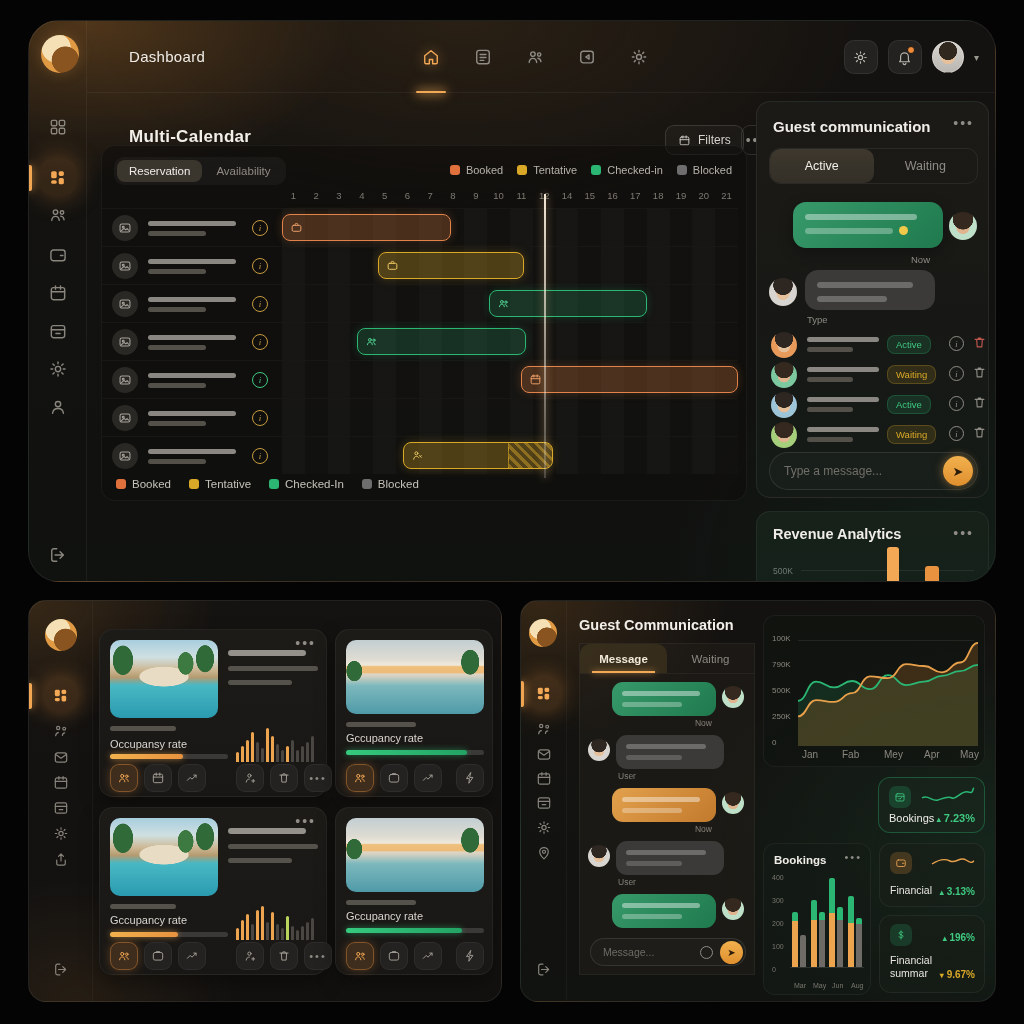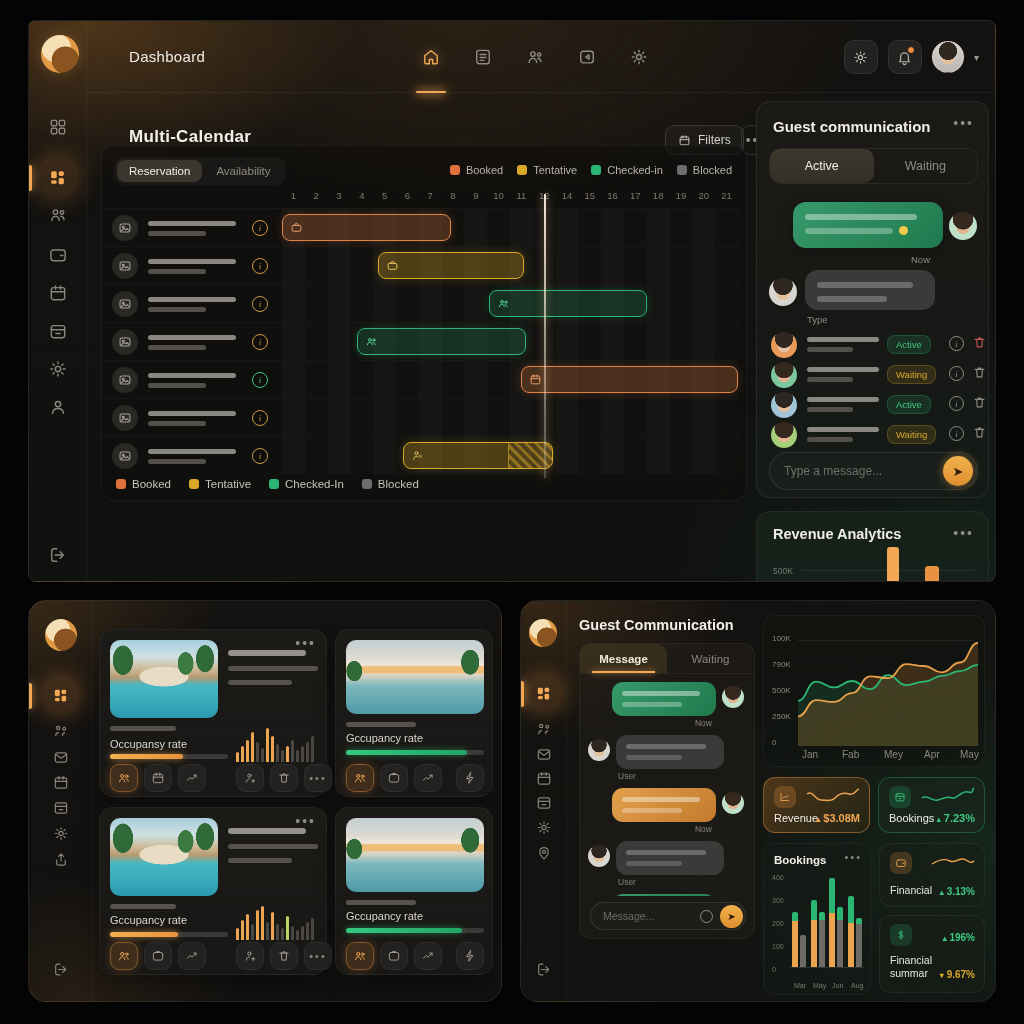--- a/index.html
+++ b/index.html
@@ -7,21 +7,21 @@
     font-family:"Liberation Sans", sans-serif; color:#e8e5df; }
   .stage { position:relative; width:1024px; height:1024px; background:#040404; }
   .screen { position:absolute; border:1px solid rgba(255,255,255,.07); overflow:hidden; }
 
   
   .ic { stroke:currentColor; fill:none; stroke-width:1.7; stroke-linecap:round; stroke-linejoin:round; display:block; }
   .gi svg { stroke:currentColor; fill:none; stroke-width:1.8; stroke-linecap:round; stroke-linejoin:round; width:100%; height:100%; display:block; }
   .dots { color:#8f8c85; font-size:14px; letter-spacing:2px; line-height:10px; }
 
   
-  .screen-top { left:28px; top:20px; width:968px; height:562px; border-radius:8px;
+  .screen-top { left:28px; top:20px; width:968px; height:562px; border-radius:31px;
     background:
       radial-gradient(430px 260px at 6% 0%, rgba(126,82,34,.55), transparent 62%),
       radial-gradient(620px 300px at 45% 0%, rgba(86,60,28,.33), transparent 65%),
       radial-gradient(520px 420px at 100% 100%, rgba(24,64,44,.28), transparent 62%),
       linear-gradient(#141210,#101210); }
   .st-sidebar { position:absolute; left:0; top:0; bottom:0; width:58px; border-right:1px solid rgba(255,255,255,.05); }
   .logo { position:absolute; left:12px; top:14px; width:38px; height:38px; border-radius:50%;
     background: radial-gradient(circle at 64% 66%, #8a5420 0 38%, transparent 40%),
                 radial-gradient(circle at 40% 34%, #f4e0b4 0 42%, #e09a44 44% 100%);
     box-shadow:0 0 14px rgba(230,160,80,.25); }
@@ -194,21 +194,21 @@
   .prog .fo { background:linear-gradient(90deg,#f2b14e,#e8923f); box-shadow:0 0 6px rgba(240,170,80,.6); }
   .prog .fg { background:linear-gradient(90deg,#35c97e,#23a364); box-shadow:0 0 6px rgba(50,200,125,.5); }
   .mini-chart { position:absolute; display:flex; align-items:flex-end; gap:2px; }
   .mini-chart i { width:3px; border-radius:2px 2px 0 0; display:block; }
   .act-btn { position:absolute; width:28px; height:28px; border-radius:9px; background:#242220; border:1px solid rgba(255,255,255,.05);
     display:flex; align-items:center; justify-content:center; color:#a09c94; }
   .act-btn svg { width:14px; height:14px; }
   .act-btn.hl { background:rgba(232,146,63,.18); border-color:rgba(232,146,63,.4); color:#f2a854; box-shadow:0 0 10px rgba(232,146,63,.3); }
 
   .br-title { position:absolute; left:58px; top:16px; font-size:14.5px; font-weight:bold; color:#f2efe9; }
-  .chat-card { position:absolute; left:58px; top:42px; width:176px; height:296px; border-radius:12px;
+  .chat-card { position:absolute; left:58px; top:42px; width:176px; height:332px; border-radius:0;
     background:rgba(34,31,26,.55); border:1px solid rgba(255,255,255,.05); }
   .chat-tabs { position:absolute; left:0; top:0; width:100%; height:30px; display:flex; border-bottom:1px solid rgba(255,255,255,.05); }
   .chat-tab { flex:1; display:flex; align-items:center; justify-content:center; font-size:11.5px; color:#8b8880; position:relative; }
   .chat-tab.on { background:rgba(82,66,36,.45); color:#f2e9d8; font-weight:bold; border-radius:10px 10px 0 0; }
   .chat-tab.on::after { content:""; position:absolute; bottom:0; left:12px; right:12px; height:2px; background:#f2a854; box-shadow:0 0 6px rgba(242,168,84,.8); }
   .chat-msgs { position:absolute; left:0; top:30px; width:100%; bottom:42px; padding:8px 8px 0 8px; overflow:hidden; }
   .cm { position:relative; margin-bottom:9px; height:44px; }
   .cm .bub { position:absolute; top:0; height:34px; border-radius:11px; }
   .cm .av { position:absolute; width:22px; height:22px; border-radius:50%; top:4px; }
   .cm .tm { position:absolute; font-size:8.5px; color:#84817a; top:36px; }
@@ -1083,32 +1083,20 @@
           </svg></div>
       <div id="area-xlabels">
           <span class="ax-x" style="left: 38px;">Jan</span>
           <span class="ax-x" style="left: 78px;">Fab</span>
           <span class="ax-x" style="left: 120px;">Mey</span>
           <span class="ax-x" style="left: 160px;">Apr</span>
           <span class="ax-x" style="left: 196px;">May</span>
         </div>
     </div>
 
-    <div class="stat-card" style="left:242px; top:176px; width:107px; background:linear-gradient(135deg, rgba(190,120,40,.34), rgba(110,64,20,.18)); border-color:rgba(232,146,63,.45)">
-      <span class="stat-ic" style="background:rgba(232,146,63,.25); color:#f2a854">
-          <svg class="ic" viewBox="0 0 24 24">
-            <path d="M4 19V5M4 19h15M8 14l3-3 2.5 2.5L18 9"></path>
-          </svg>
-        </span>
-      <svg class="spark" width="56" height="20" viewBox="0 0 56 20">
-          <path d="M2 8 C8 4 10 14 16 14 S26 16 30 12 38 6 44 8 50 4 54 3" stroke="#E8A04B" fill="none" stroke-width="1.5"></path>
-        </svg>
-      <span class="stat-label">Revenue</span>
-      <span class="stat-val orange-t"><i style="font-style:normal; font-size:8px">▴</i> <span>$3.08M</span></span>
-    </div>
     <div class="stat-card" style="left:357px; top:176px; width:107px; background:rgba(26,40,30,.5); border-color:rgba(43,182,115,.35)">
       <span class="stat-ic" style="background:rgba(43,182,115,.22); color:#3fc981">
           <svg class="ic" viewBox="0 0 24 24">
             <rect x="4" y="5.5" width="16" height="14.5" rx="2.5"></rect>
             <path d="M4 10.5h16M9.5 14.5l2 2 3.5-3.5"></path>
           </svg>
         </span>
       <svg class="spark" width="56" height="20" viewBox="0 0 56 20">
           <path d="M2 12 C8 8 12 16 18 14 S28 10 32 12 42 4 48 6 52 3 54 2" stroke="#2BB673" fill="none" stroke-width="1.5"></path>
         </svg>

